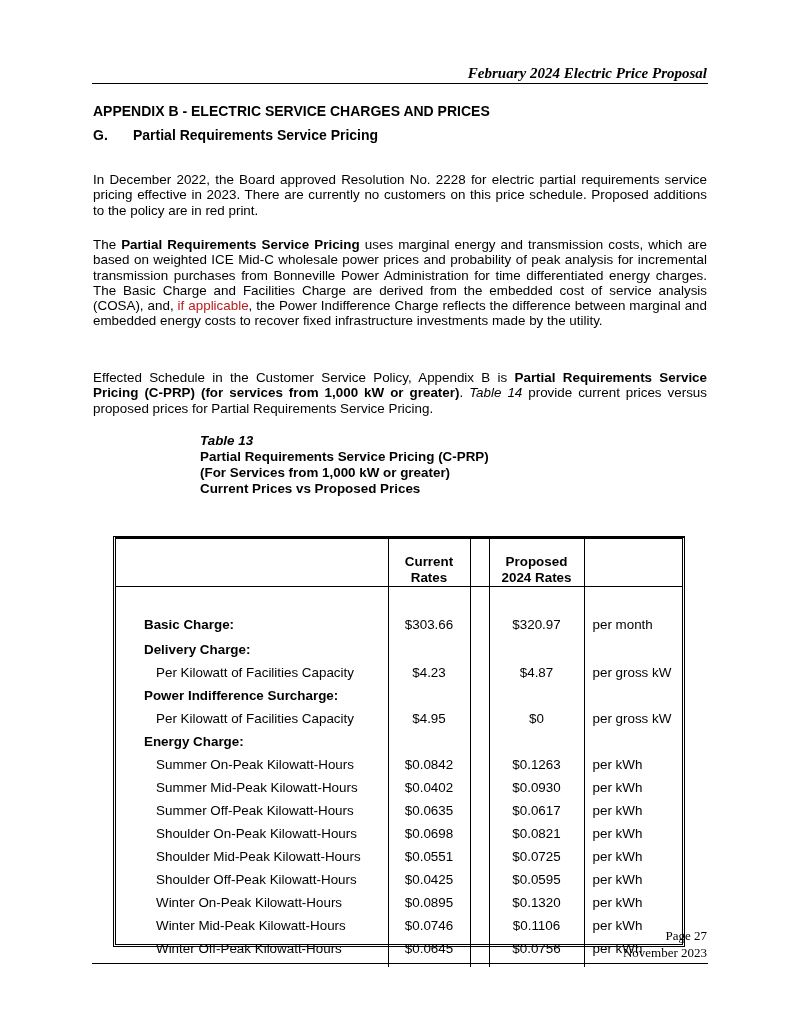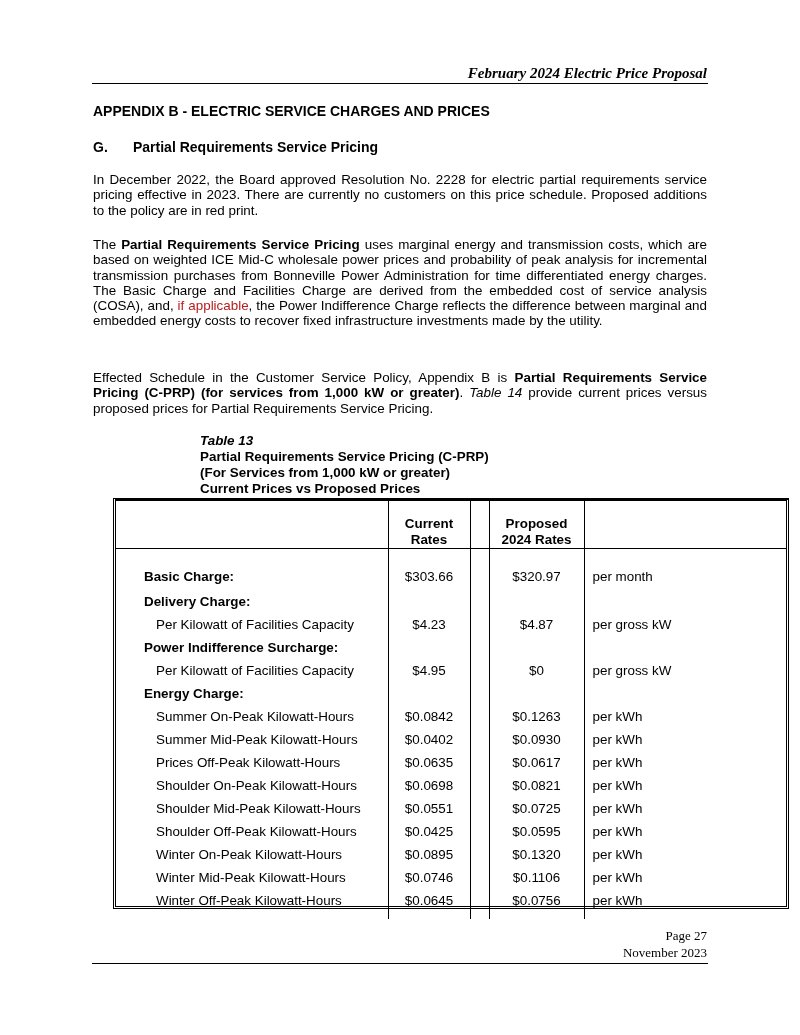--- a/index.html
+++ b/index.html
@@ -12,21 +12,21 @@
   }
   .rule { position: absolute; left: 92px; width: 616px; height: 0; border-top: 1.3px solid #000; }
   .rule.top { top: 83px; }
   .rule.bottom { top: 963px; }
   .sans { font-family: "Liberation Sans", sans-serif; }
   .appendix-title {
     position: absolute; left: 93px; top: 103px;
     font-weight: bold; font-size: 14px; line-height: 17px;
   }
   .section-title {
-    position: absolute; left: 93px; top: 139px;
+    position: absolute; left: 93px; top: 127px;
     font-weight: bold; font-size: 14px; line-height: 17px;
   }
   .section-title .letter { display: inline-block; width: 40px; }
   .para {
     position: absolute; left: 93px; width: 614px;
     font-size: 13.4px; line-height: 15.3px; text-align: justify;
     text-align-last: left;
   }
   .para1 { top: 172px; }
   .para2 { top: 237px; }
@@ -35,41 +35,41 @@
   b { font-weight: bold; }
   i { font-style: italic; }
 
   .caption {
     position: absolute; left: 200px; width: 430px; top: 433px;
     text-align: left; font-weight: bold; font-size: 13.4px; line-height: 16px;
   }
   .caption .cap-table { font-style: italic; }
 
   .rate-table {
-    position: absolute; left: 113px; top: 498px; width: 676px; height: 411px;
+    position: absolute; left: 113px; top: 536px; width: 572px; height: 411px;
     border: 3px double #000; border-top: 3px solid #000; box-sizing: border-box;
   }
   .rate-table table {
     border-collapse: collapse; width: 100%; height: 100%;
     font-family: "Liberation Sans", sans-serif; font-size: 13.4px;
   }
   .rate-table td, .rate-table th { padding: 0; }
   .col-desc { width: 272px; }
   .col-cur { width: 82px; }
   .col-gap { width: 19px; }
   .col-prop { width: 95px; }
   .col-unit { }
   thead tr { height: 47px; }
   thead th {
     font-weight: bold; text-align: center; vertical-align: bottom; line-height: 16px;
     padding-bottom: 2px; border-bottom: 1.3px solid #000;
   }
   .vline-l { border-left: 1.3px solid #000; }
   tbody td { height: 23px; vertical-align: middle; line-height: 16px; }
-  tbody tr.first td { padding-top: 14px; height: 28px; }
+  tbody tr.first td { padding-top: 24px; height: 28px; }
   tbody tr.last td { padding-bottom: 6px; }
   td.label-bold { font-weight: bold; padding-left: 28px; }
   td.label-sub { padding-left: 40px; }
   td.num { text-align: center; }
   td.unit { padding-left: 8px; }
   .footer-page {
     position: absolute; right: 93px; top: 927px; text-align: right;
     font-family: "Liberation Serif", serif; font-size: 13px; line-height: 17px;
   }
 </style>
@@ -168,21 +168,21 @@
             <td class="unit vline-l">per kWh</td>
           </tr>
           <tr>
             <td class="label-sub">Summer Mid-Peak Kilowatt-Hours</td>
             <td class="num vline-l">$0.0402</td>
             <td class="vline-l"></td>
             <td class="num vline-l">$0.0930</td>
             <td class="unit vline-l">per kWh</td>
           </tr>
           <tr>
-            <td class="label-sub">Prices Off-Peak Kilowatt-Hours</td>
+            <td class="label-sub">Summer Off-Peak Kilowatt-Hours</td>
             <td class="num vline-l">$0.0635</td>
             <td class="vline-l"></td>
             <td class="num vline-l">$0.0617</td>
             <td class="unit vline-l">per kWh</td>
           </tr>
           <tr>
             <td class="label-sub">Shoulder On-Peak Kilowatt-Hours</td>
             <td class="num vline-l">$0.0698</td>
             <td class="vline-l"></td>
             <td class="num vline-l">$0.0821</td>

